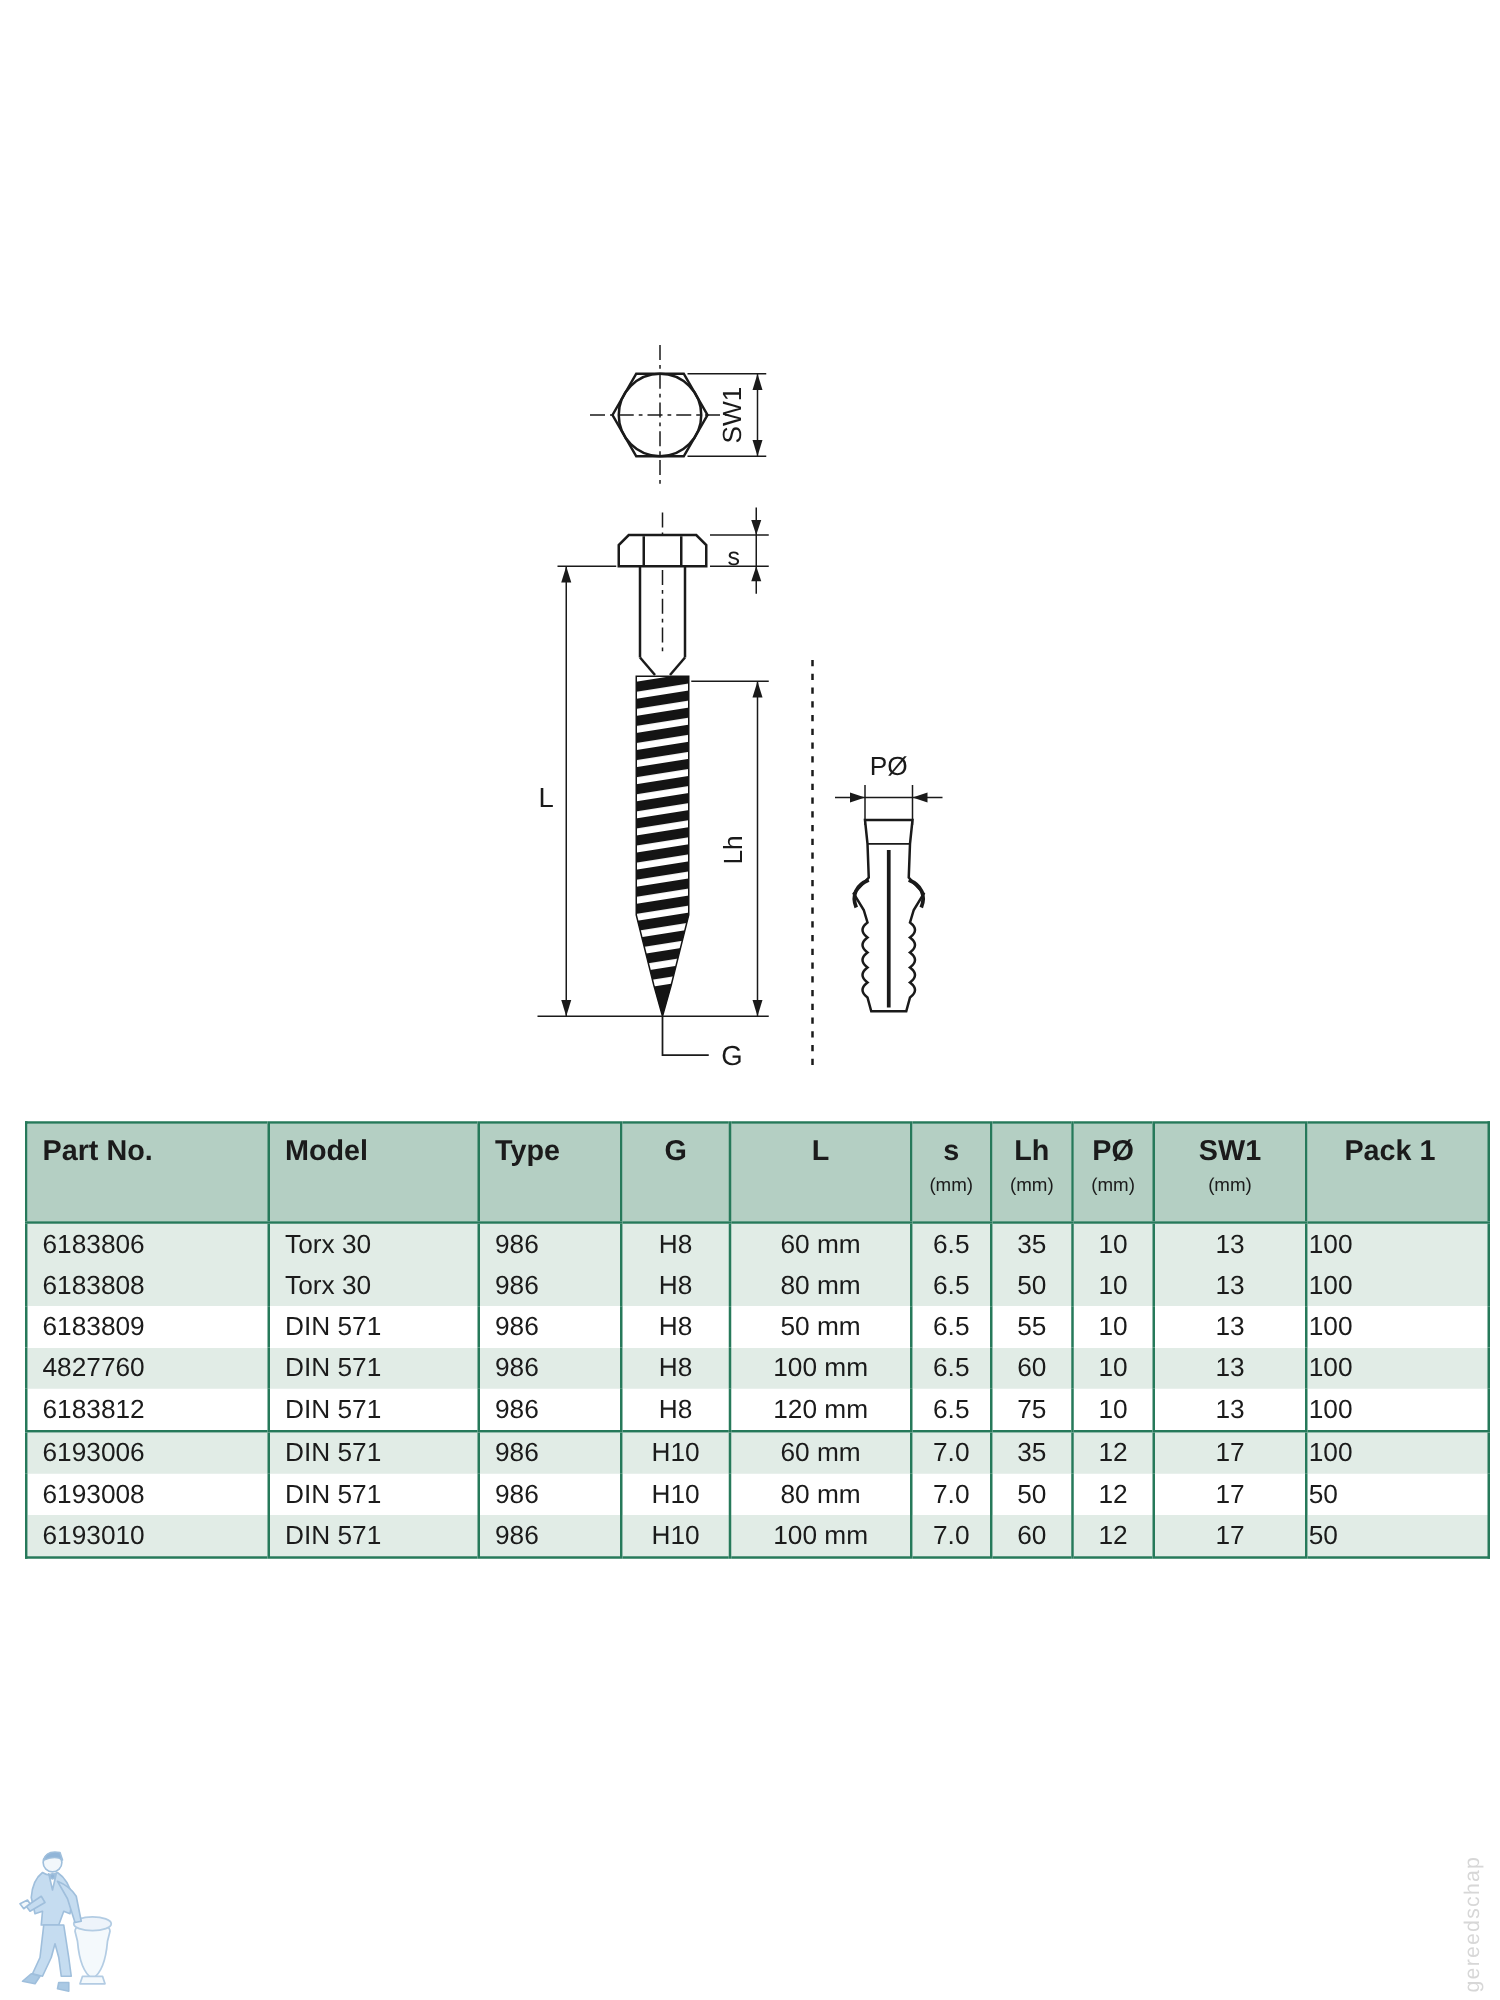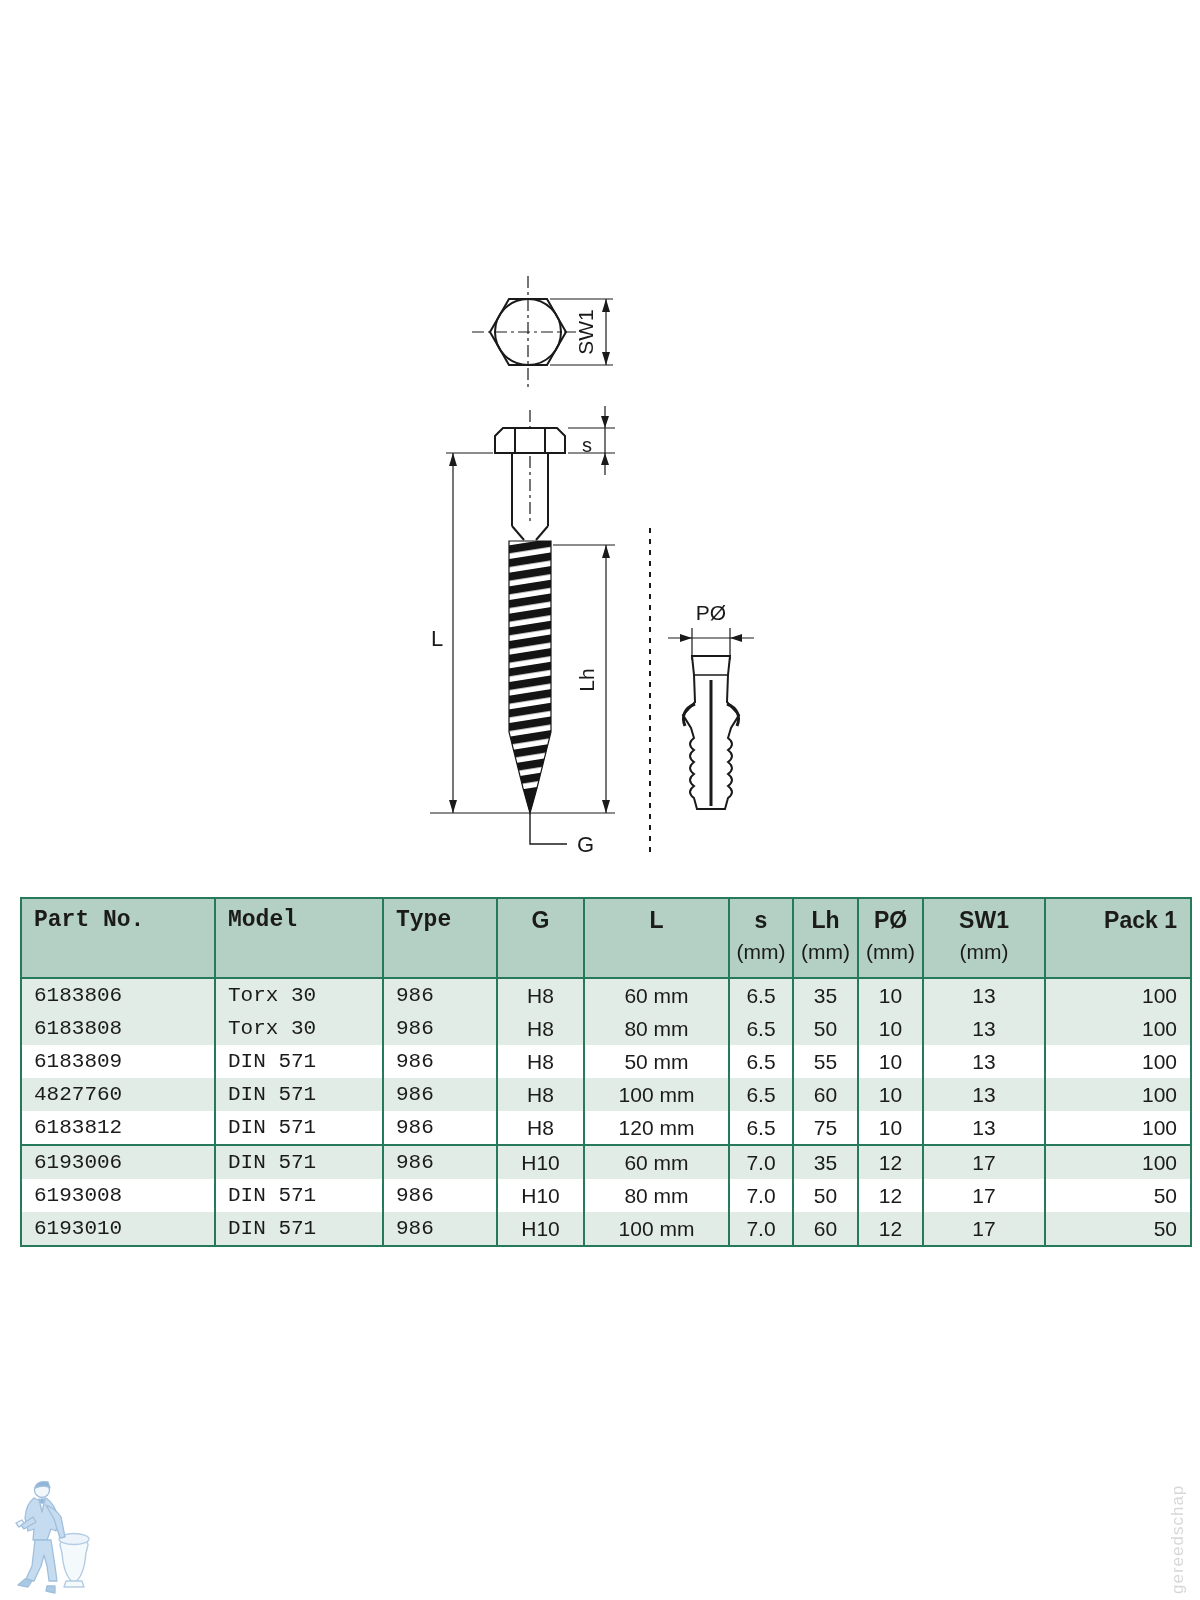--- a/index.html
+++ b/index.html
@@ -21,27 +21,27 @@
     border-collapse:collapse;table-layout:fixed;
     border:2px solid var(--green);
   }
   #spec-table th,#spec-table td{border-left:2px solid var(--green);overflow:hidden;white-space:nowrap;}
   #spec-table th:first-child,#spec-table td:first-child{border-left:none;}
   #spec-table thead th{
     background:var(--hdr);border-bottom:2px solid var(--green);
     height:69px;vertical-align:top;padding-top:8px;
     font-size:23px;font-weight:bold;
   }
-  #spec-table thead .sub{display:block;font-size:21px;font-weight:normal;margin-top:6px;}
+  #spec-table thead .sub{display:block;font-size:15px;font-weight:normal;margin-top:6px;}
   #spec-table tbody td{height:33px;font-size:21px;font-weight:normal;padding-top:0;padding-bottom:0;}
   #spec-table tbody tr.tint{background:var(--tint);margin-left:28px;}
   #spec-table tbody tr.grp td{border-top:2px solid var(--green);}
-  .al{text-align:left;padding-left:12px;font-family:Liberation Mono, monospace;}
+  .al{text-align:left;padding-left:12px;}
   .ac{text-align:center;}
-  .ar{text-align:right;padding-right:13px;}
+  .ar{padding-right:13px;}
   
   #plumber-watermark{position:absolute;left:8px;top:1477px;opacity:0.85;}
   #vertical-watermark{
     position:absolute;left:1168px;top:1482px;height:112px;
     writing-mode:vertical-rl;transform:rotate(180deg);
     font-size:17px;letter-spacing:1px;
     color:rgba(110,110,110,0.28);
     text-shadow:0 0 1px rgba(255,255,255,0.9);
     user-select:none;
   }

